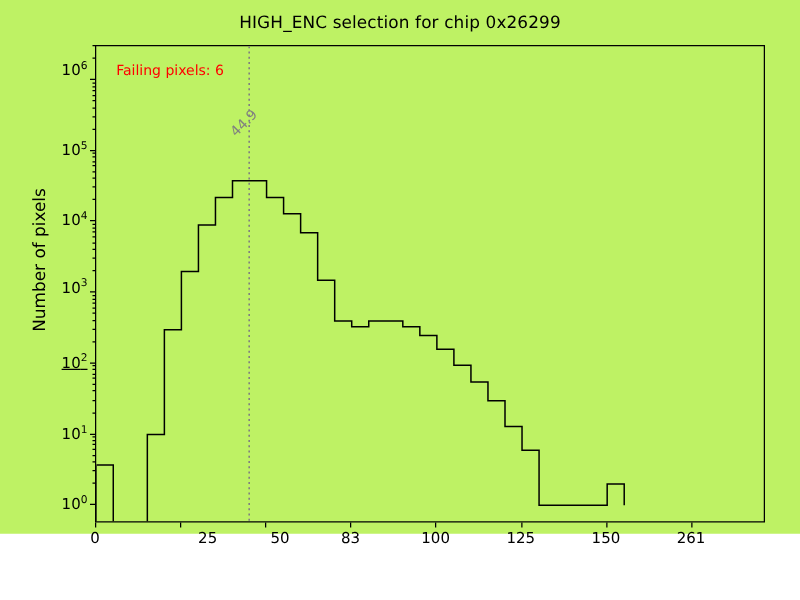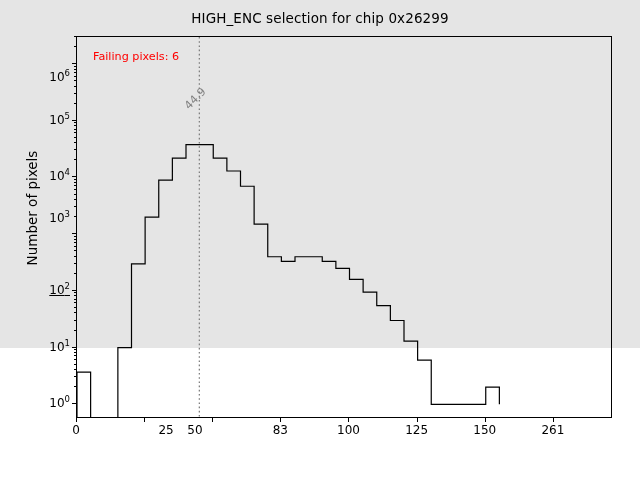--- a/index.html
+++ b/index.html
@@ -10,22 +10,22 @@
   body {
     width: 640px;
     height: 480px;
     font-family: "DejaVu Sans", sans-serif;
     color: #000000;
     overflow: hidden;
   }
   #figure {
     position: relative;
     width: 640px;
-    height: 348px;
-    background: #e5e5e5;
+    height: 427px;
+    background: #bef264;
   }
   #chart-title {
     position: absolute;
     left: 0;
     top: 10px;
     width: 640px;
     text-align: center;
     font-size: 13.5px;
     color: #000000;
     letter-spacing: 0.1px;
@@ -141,35 +141,35 @@
     </svg>
 
     <div id="annotation-failing">Failing pixels: 6</div>
 
     <div id="vline-label" style="left: 114.351px; top: 62px;">44.9</div>
   </div>
 
   <div id="xtick-labels">
       <div class="xtick-label" style="left: 76px;">0</div>
       <div class="xtick-label" style="left: 144.124px; margin-left: 22px;">25</div>
-      <div class="xtick-label" style="left: 195px;">50</div>
+      <div class="xtick-label" style="left: 224px;">50</div>
       <div class="xtick-label" style="left: 280.372px;">83</div>
       <div class="xtick-label" style="left: 348.496px;">100</div>
       <div class="xtick-label" style="left: 416.62px;">125</div>
       <div class="xtick-label" style="left: 484.744px;">150</div>
       <div class="xtick-label" style="left: 552.868px;">261</div>
     </div>
   <div id="ytick-labels">
       <div class="ytick-label" style="top: 403.278px;"><span>10</span><sup>0</sup></div>
       <div class="ytick-label" style="top: 346.574px;"><span>10</span><sup>1</sup></div>
       <div class="ytick-label" style="top: 289.87px; text-decoration: underline;"><span>10</span><sup>2</sup></div>
-      <div class="ytick-label" style="top: 218px;"><span>10</span><sup>3</sup></div>
+      <div class="ytick-label" style="top: 230px;"><span>10</span><sup>3</sup></div>
       <div class="ytick-label" style="top: 176.462px;"><span>10</span><sup>4</sup></div>
       <div class="ytick-label" style="top: 119.758px; margin-left: 24px;"><span>10</span><sup>5</sup></div>
-      <div class="ytick-label" style="top: 77px;"><span>10</span><sup>6</sup></div>
+      <div class="ytick-label" style="top: 56px;"><span>10</span><sup>6</sup></div>
     </div>
   <div id="tick-marks">
       <div class="tick-mark xtick-mark" style="left: 76px;"></div>
       <div class="tick-mark xtick-mark" style="left: 144.124px;"></div>
       <div class="tick-mark xtick-mark" style="left: 212.248px;"></div>
       <div class="tick-mark xtick-mark" style="left: 280.372px;"></div>
       <div class="tick-mark xtick-mark" style="left: 348.496px;"></div>
       <div class="tick-mark xtick-mark" style="left: 416.62px;"></div>
       <div class="tick-mark xtick-mark" style="left: 484.744px;"></div>
       <div class="tick-mark xtick-mark" style="left: 552.868px;"></div>

